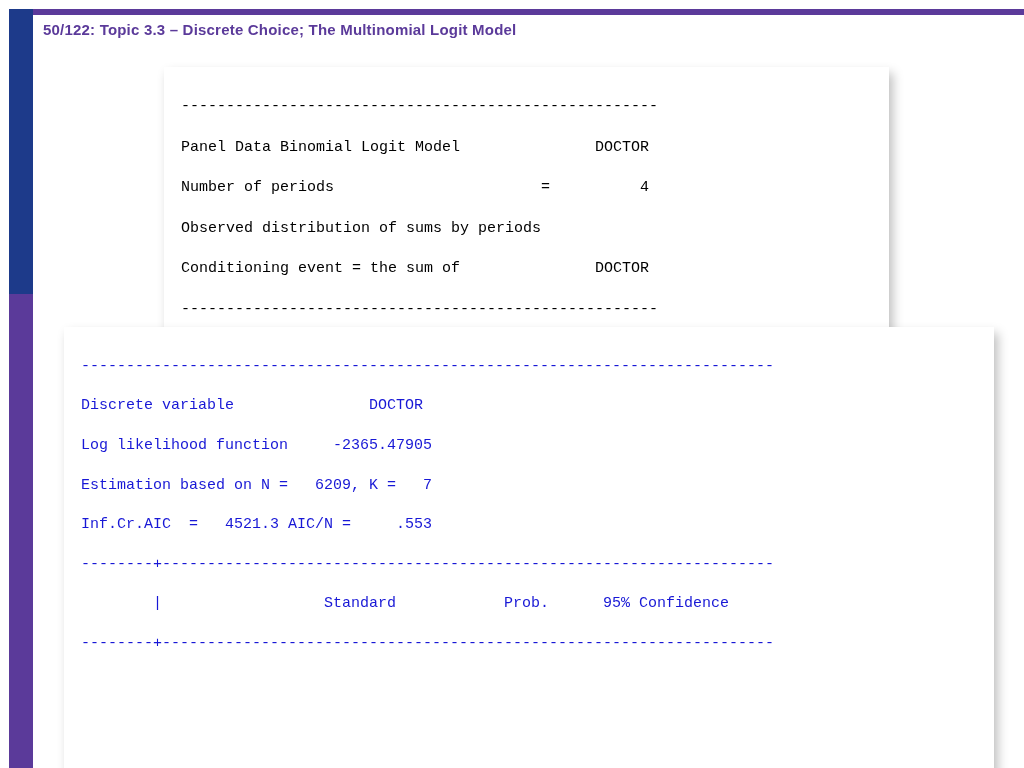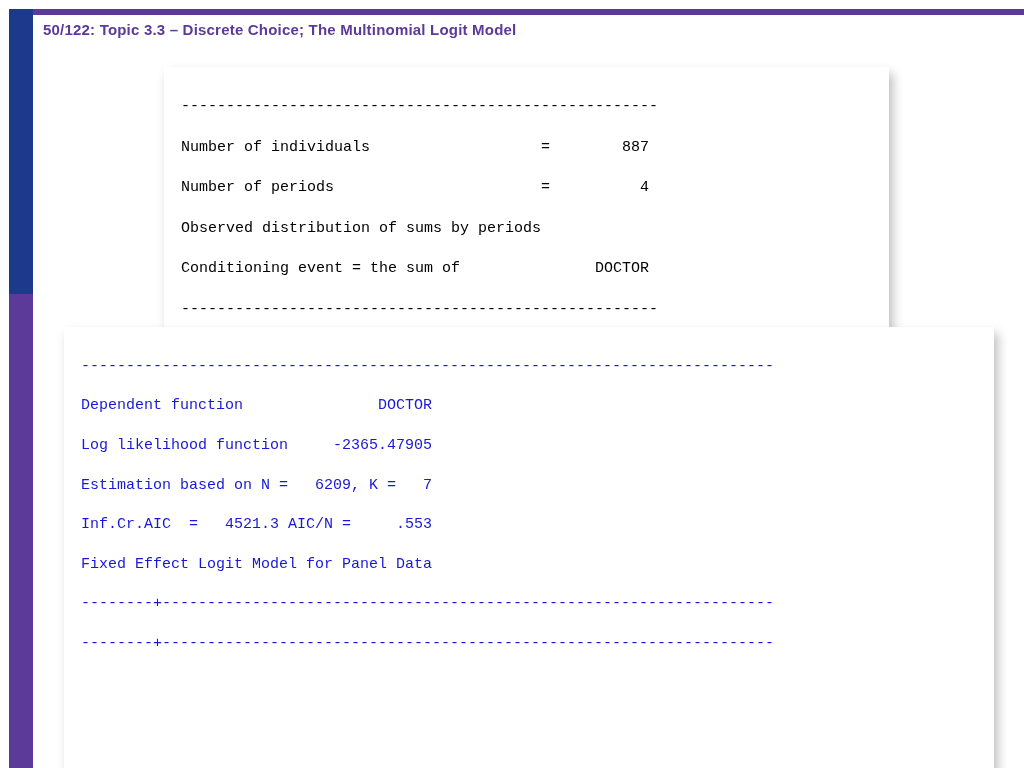--- a/index.html
+++ b/index.html
@@ -75,21 +75,21 @@
 <div class="top-bar"></div>
 <div class="sidebar-upper"></div>
 <div class="sidebar-lower"></div>
 
 <div class="header-title">50/122: Topic 3.3 – Discrete Choice; The Multinomial Logit Model
 </div>
 
 <div class="panel1">
 <span>-----------------------------------------------------
 </span>
-<span>Number of individuals                   =        887
+<span>Panel Data Binomial Logit Model               DOCTOR
 </span>
 <span>Number of periods                       =          4
 </span>
 <span>Observed distribution of sums by periods
 </span>
 <span>Conditioning event = the sum of               DOCTOR
 </span>
 <span>-----------------------------------------------------
 </span>
 <span>Sum         0     1     2     3     4     5     6     7
@@ -98,31 +98,31 @@
 </span>
 <span>Pct.      5.4   8.2   9.2  11.3  13.0  13.1  17.0  22.8
 </span>
 <span>-----------------------------------------------------
 </span>
 </div>
 
 <div class="panel2">
 <span>-----------------------------------------------------------------------------
 </span>
-<span>Dependent function               DOCTOR
+<span>Discrete variable               DOCTOR
 </span>
 <span>Log likelihood function     -2365.47905
 </span>
 <span>Estimation based on N =   6209, K =   7
 </span>
 <span>Inf.Cr.AIC  =   4521.3 AIC/N =     .553
 </span>
-<span>Fixed Effect Logit Model for Panel Data
+<span>--------+--------------------------------------------------------------------
 </span>
-<span>--------+--------------------------------------------------------------------
+<span>        |                  Standard            Prob.      95% Confidence
 </span>
 <span>--------+--------------------------------------------------------------------
 </span>
 
 
 
 
 
 
 

